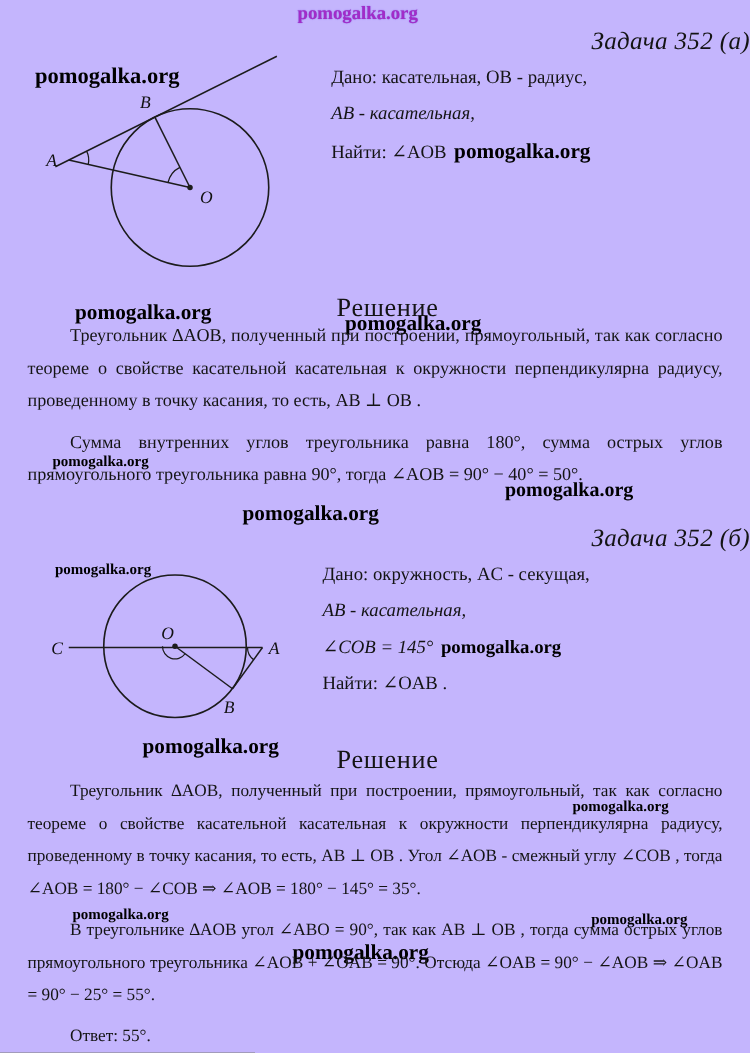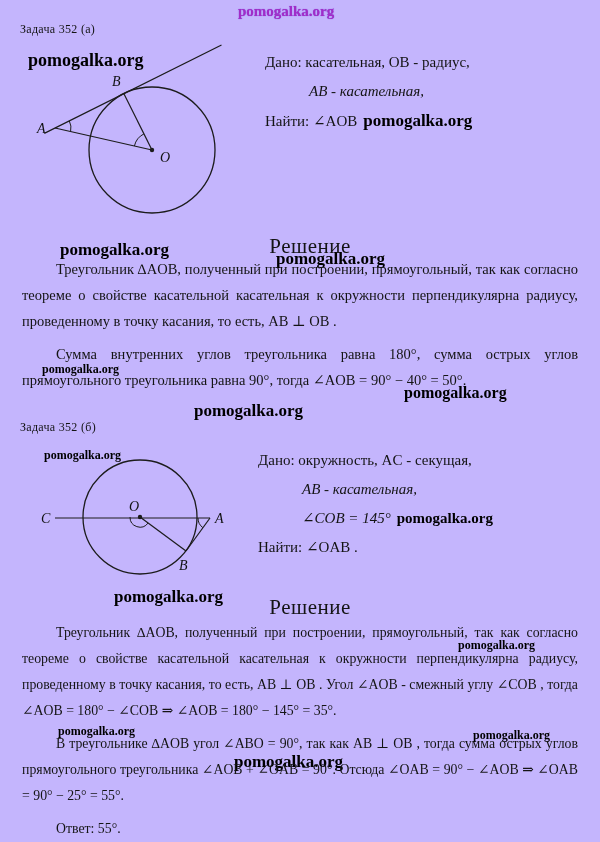--- a/index.html
+++ b/index.html
@@ -10,30 +10,30 @@
   }
   .wm {
     position:absolute; font-weight:bold; white-space:nowrap;
     font-family:"Liberation Serif","DejaVu Serif",serif; color:#000;
   }
   .wm.purple { color:#a22cc8; text-shadow:0 0 1px #7a4fd8; }
   .wm-inline {
     font-weight:bold; white-space:nowrap; margin-left:6px; color:#000;
   }
   .title {
-    position:absolute; left:20px; width:580px; text-align:left;
-    font-size:12px; letter-spacing:0.3px;
+    position:absolute; left:20px; width:580px; text-align:right;
+    font-size:20px; letter-spacing:0.3px;font-style:italic;
   }
   .heading {
     position:absolute; left:20px; width:580px; text-align:center;
     font-size:21px; letter-spacing:0.5px;
   }
   .given { position:absolute; font-size:15px; line-height:29px; }
   .given .gline { white-space:nowrap; }
-  .given .math { font-style:italic;margin-left:44px; }
+  .given .math { font-style:italic; }
   .text-block { position:absolute; left:22px; width:556px; }
   .para {
     font-size:14.5px; line-height:26px; text-align:justify;
     text-indent:34px; margin:0 0 7px 0;
   }
   .text-block.small .para { font-size:13.8px; }
   .para.answer { text-align:left; }
   .diagram { position:absolute; }
   .diagram svg { display:block; }
   .diagram text {

